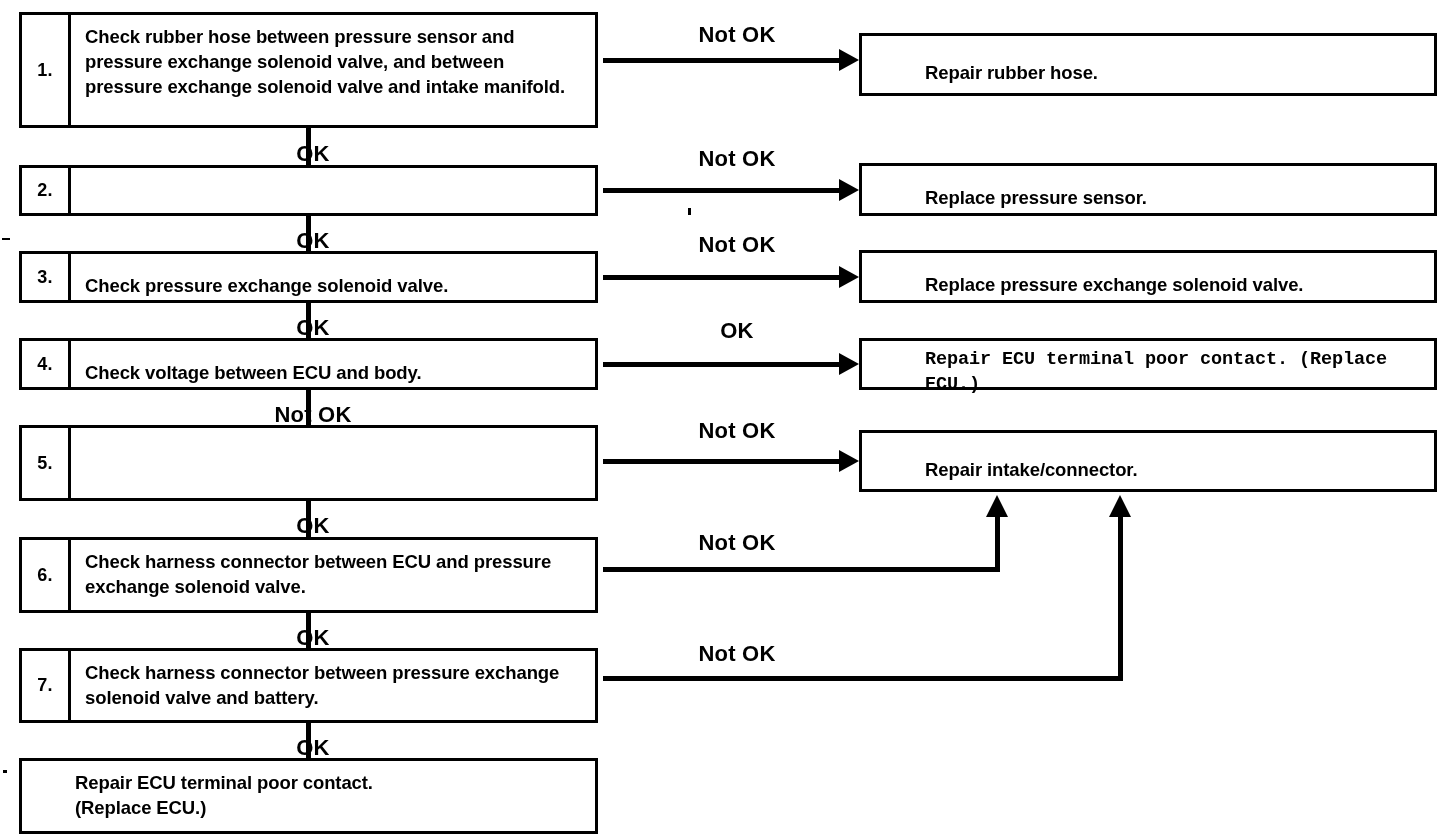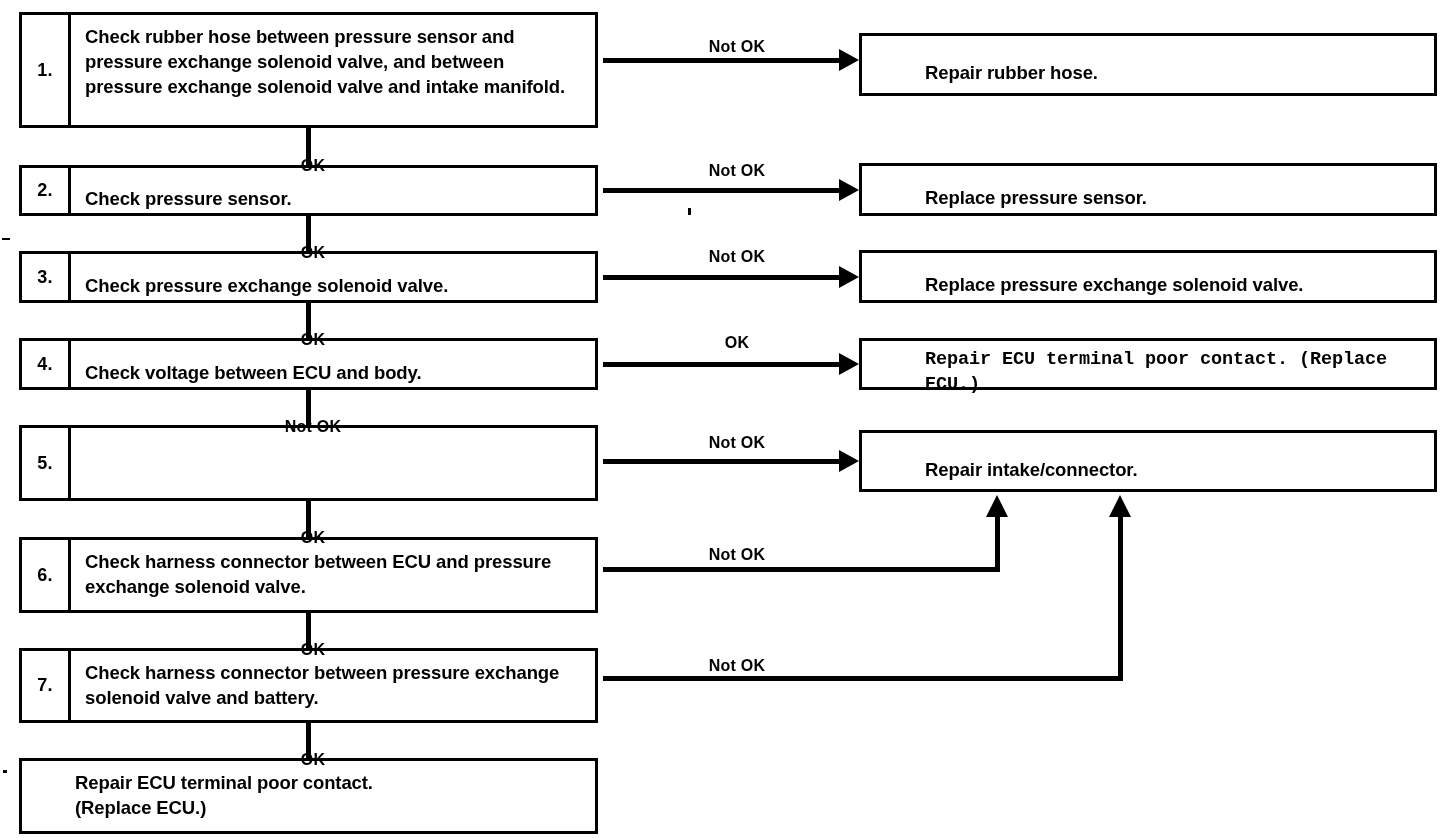--- a/index.html
+++ b/index.html
@@ -16,37 +16,36 @@
   .txt.mid{display:flex;align-items:center;padding-top:16px;}
   .box.plain .txt{left:0;margin-left:9px;}
 
   .hline{position:absolute;height:5px;background:#000;}
   .vline{position:absolute;width:5px;background:#000;}
   .arrowR{position:absolute;width:0;height:0;border-top:11px solid transparent;
           border-bottom:11px solid transparent;border-left:20px solid #000;}
   .arrowU{position:absolute;width:0;height:0;border-left:11px solid transparent;
           border-right:11px solid transparent;border-bottom:22px solid #000;}
 
-  .lbl{position:absolute;font-size:16px;font-weight:bold;letter-spacing:0.2px;
-       white-space:nowrap;transform:translateX(-50%);margin-top:16px;}
+  .lbl{position:absolute;font-size:22px;font-weight:bold;letter-spacing:0.2px;
+       white-space:nowrap;transform:translateX(-50%);}
   .speck{position:absolute;background:#000;width:3px;height:3px;}
 </style>
 </head>
 <body>
 
 <div id="canvas">
 
   <div class="box" style="left:19px;top:12px;width:579px;height:116px;">
     <div class="num">1.</div>
     <div class="txt">Check rubber hose between pressure sensor and pressure exchange solenoid valve, and between pressure exchange solenoid valve and intake manifold.</div>
   </div>
 
   <div class="box" style="left:19px;top:165px;width:579px;height:51px;">
     <div class="num">2.</div>
-    <div class="txt mid">Check pressure sensor.</div>
   </div>
 
   <div class="box" style="left:19px;top:251px;width:579px;height:52px;">
     <div class="num">3.</div>
     <div class="txt mid">Check pressure exchange solenoid valve.</div>
   </div>
 
   <div class="box" style="left:19px;top:338px;width:579px;height:52px;">
     <div class="num">4.</div>
     <div class="txt mid">Check voltage between ECU and body.</div>

